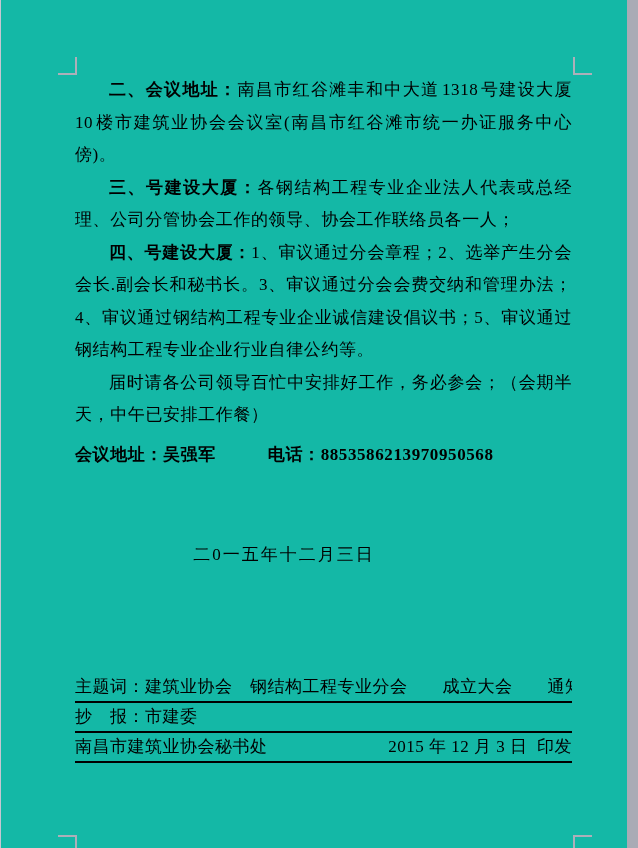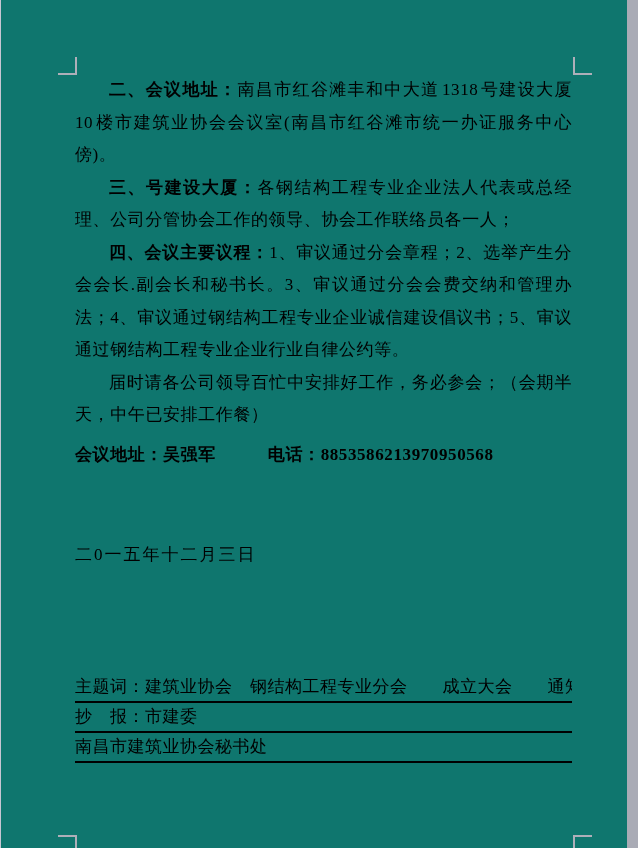--- a/index.html
+++ b/index.html
@@ -5,21 +5,21 @@
   html, body {
     margin: 0;
     padding: 0;
     background: #ffffff;
     font-family: "Liberation Serif", "DejaVu Serif", serif;
   }
   .page {
     position: relative;
     width: 638px;
     height: 848px;
-    background: #0f766e;
+    background: #14b8a6;
     overflow: hidden;
     color: #000000;
   }
   
   .edge-right {
     position: absolute;
     top: 0; right: 0;
     width: 11px; height: 848px;
     background: #a9abb5;
   }
@@ -59,42 +59,41 @@
   .contact-line {
     margin: 7px 0 0 0;
     font-weight: bold;
     white-space: nowrap;
   }
   .contact-line .phone-label { margin-left: 52px; }
   .contact-line .phone2 { }
 
   .date-line {
     margin: 68px 0 0 0;
-    text-align: left;
+    text-align: center;
     padding-right: 79px;
     letter-spacing: 2px;
   }
 
   .footer {
     margin-top: 101px;
     font-size: 17px;
     letter-spacing: 0.5px;
     word-spacing: 0;
   }
   .footer .row {
     height: 28px;
     line-height: 28px;
     border-bottom: 2px solid #000000;
     white-space: pre;
     overflow: hidden;
   }
   .footer .row.split {
     display: flex;
     justify-content: space-between;
-    flex-direction: column;
   }
   .footer .row.split .right { margin-right: 0; }
 </style>
 </head>
 <body>
 
 <div class="page">
 
   <div class="edge-left"></div>
   <div class="edge-right"></div>
@@ -103,21 +102,21 @@
   <div class="mark tr"></div>
   <div class="mark bl"></div>
   <div class="mark br"></div>
 
   <div class="content">
 
     <p class="para"><span class="head">二、会议地址：</span><span>南昌市红谷滩丰和中大道 1318 号建设大厦 10 楼市建筑业协会会议室(南昌市红谷滩市统一办证服务中心傍)。</span></p>
 
     <p class="para"><span class="head">三、号建设大厦：</span><span>各钢结构工程专业企业法人代表或总经理、公司分管协会工作的领导、协会工作联络员各一人；</span></p>
 
-    <p class="para"><span class="head">四、会议主要议程：</span><span>1、审议通过分会章程；2、选举产生分会会长.副会长和秘书长。3、审议通过分会会费交纳和管理办法；4、审议通过钢结构工程专业企业诚信建设倡议书；5、审议通过钢结构工程专业企业行业自律公约等。</span></p>
+    <p class="para"><span class="head">四、号建设大厦：</span><span>1、审议通过分会章程；2、选举产生分会会长.副会长和秘书长。3、审议通过分会会费交纳和管理办法；4、审议通过钢结构工程专业企业诚信建设倡议书；5、审议通过钢结构工程专业企业行业自律公约等。</span></p>
 
     <p class="para"><span>届时请各公司领导百忙中安排好工作，务必参会；（会期半天，中午已安排工作餐）</span></p>
 
     <p class="contact-line"><span>会议地址：吴强军</span><span class="phone-label">电话：</span><span>88535862</span><span class="phone2">13970950568</span></p>
 
     <p class="date-line"><span>二0一五年十二月三日</span></p>
 
     <div class="footer">
       <div class="row"><span>主题词：建筑业协会　钢结构工程专业分会　　成立大会　　通知</span></div>
       <div class="row"><span>抄　报：市建委</span></div>

